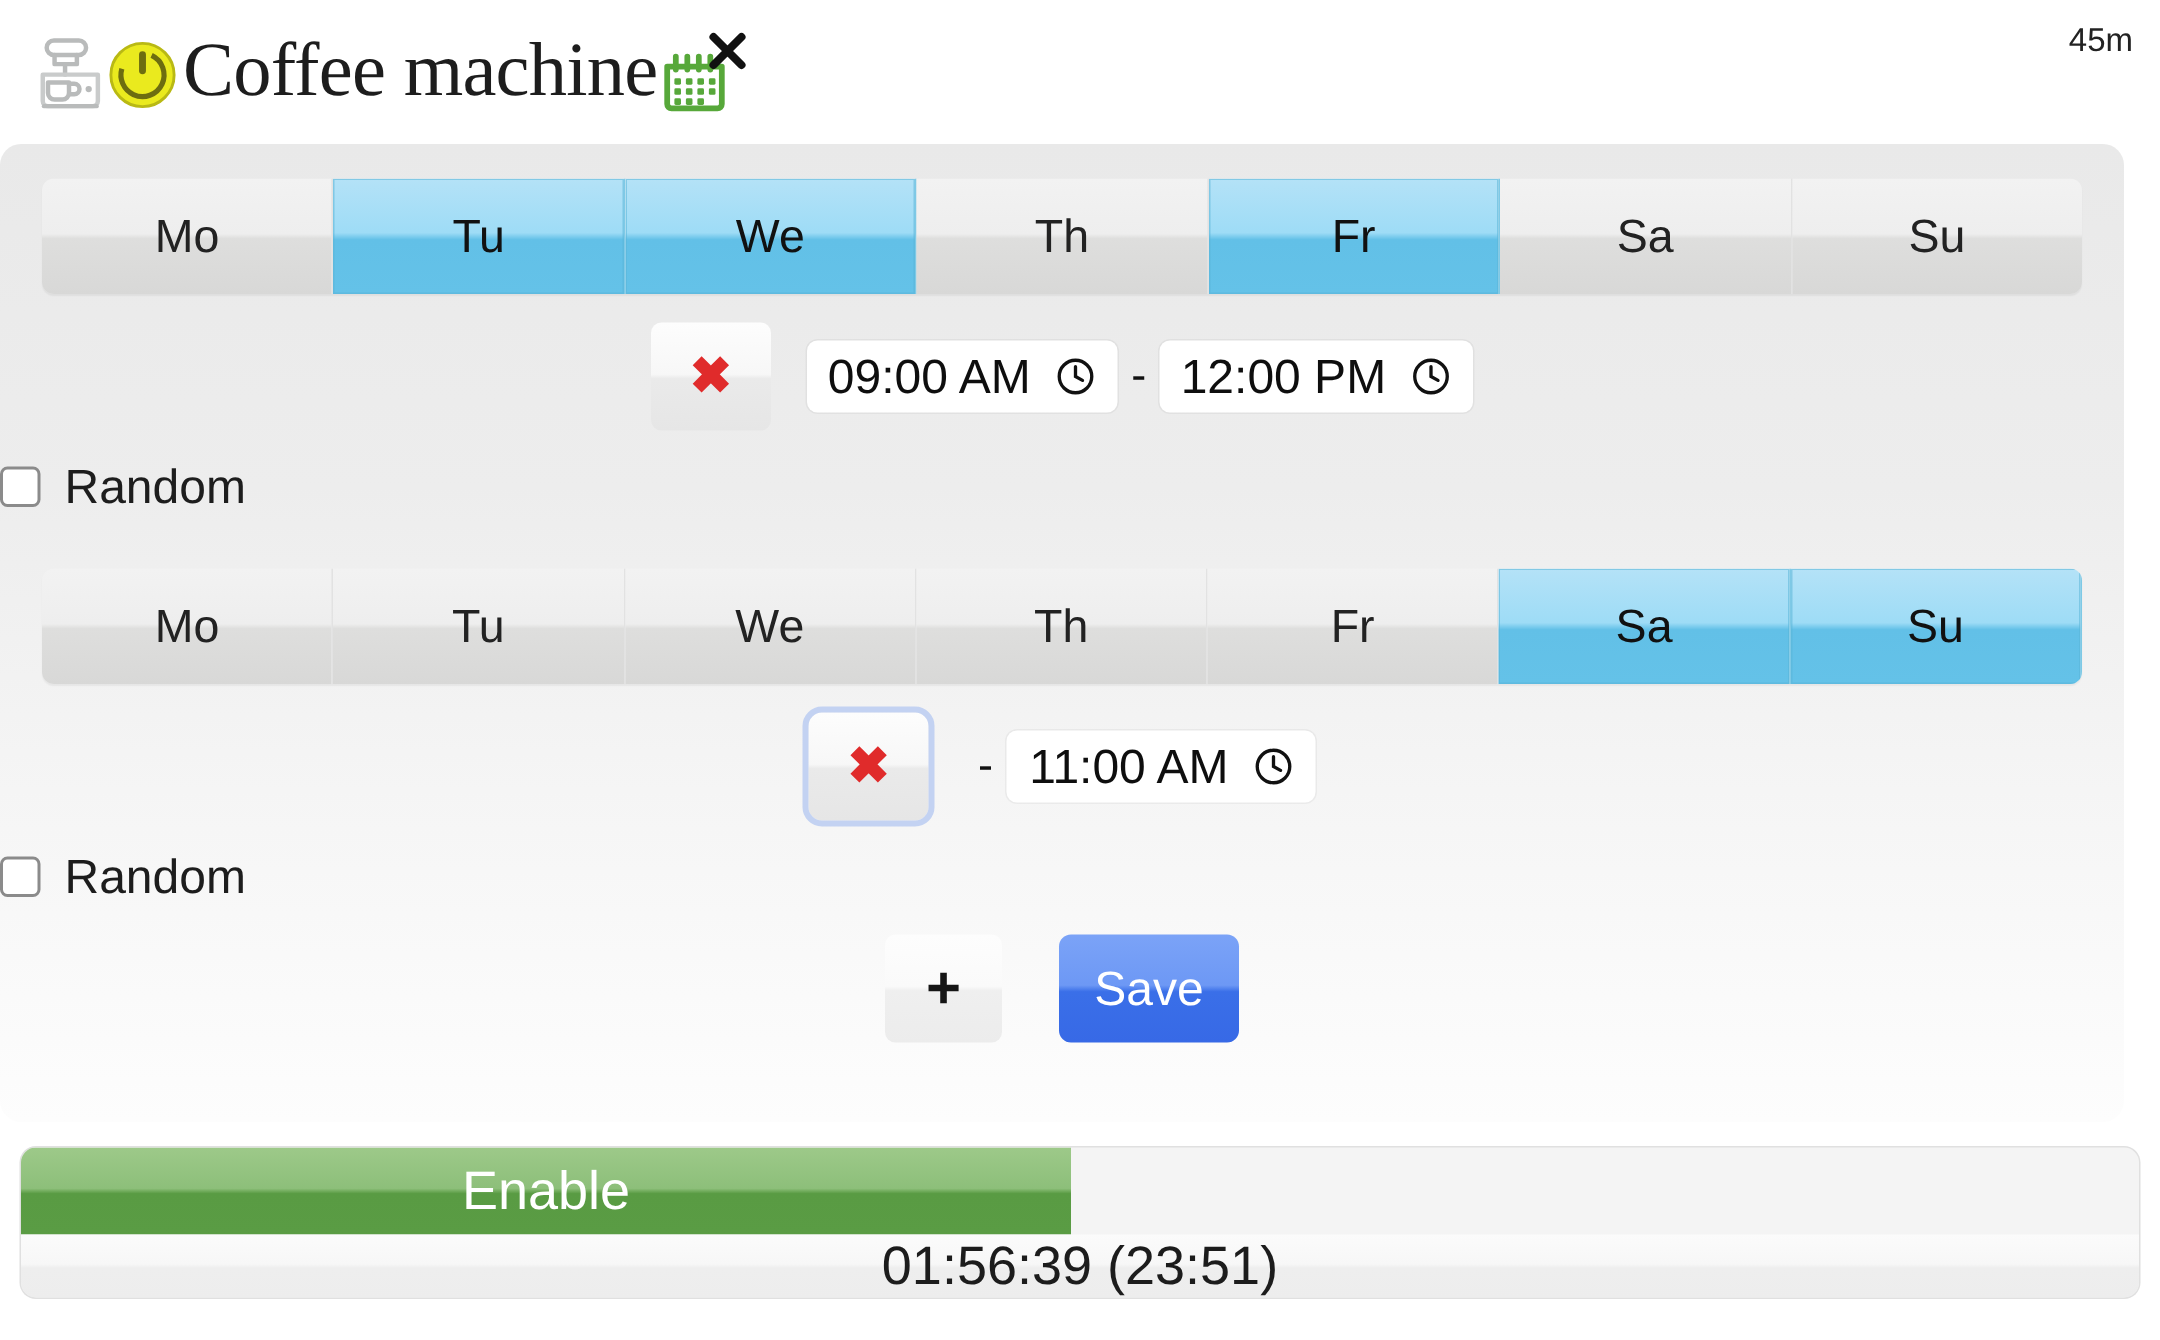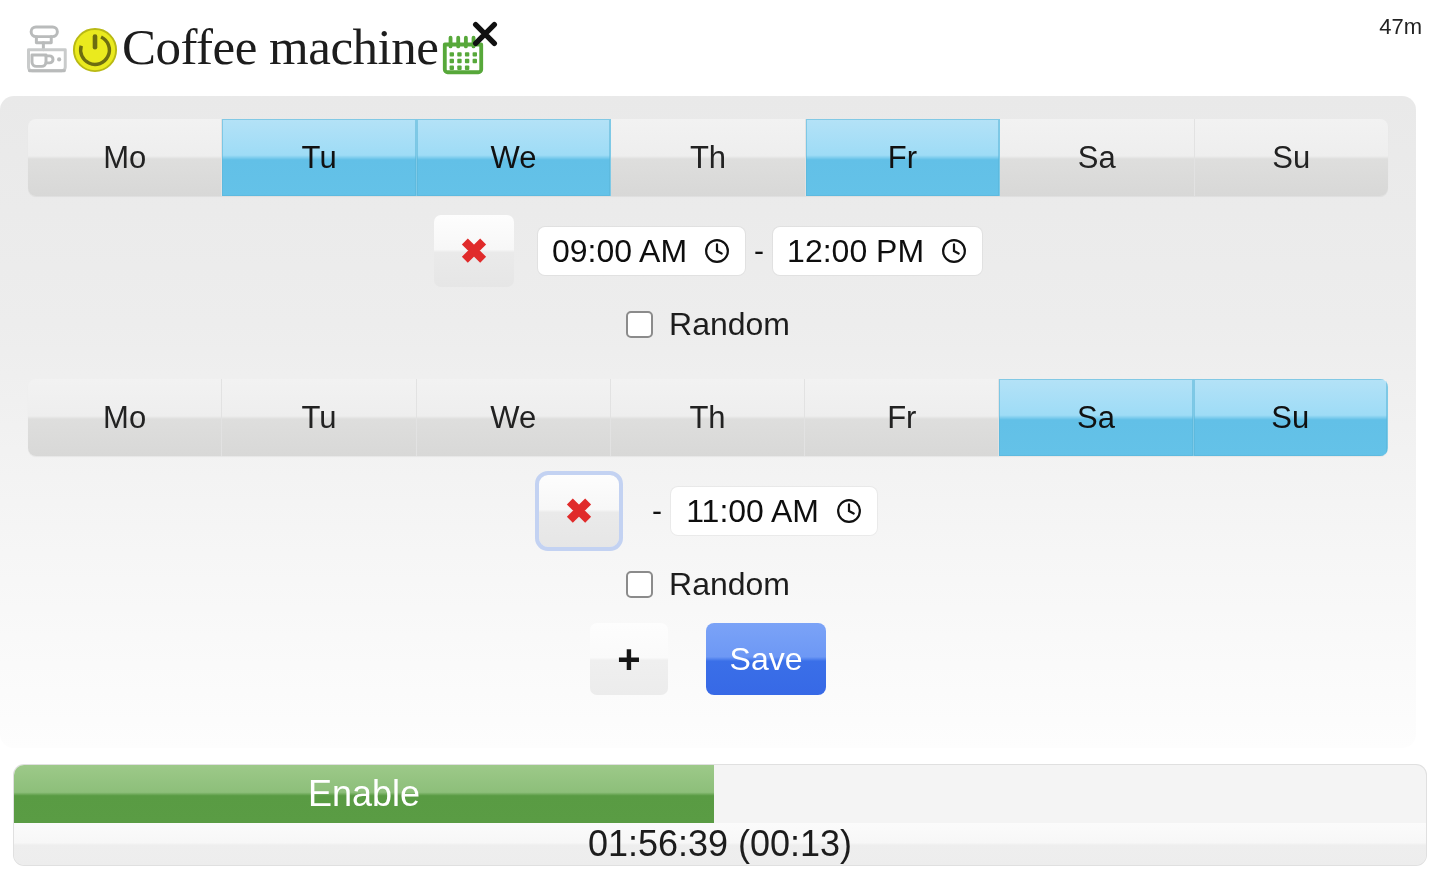--- a/index.html
+++ b/index.html
@@ -99,21 +99,21 @@
     padding: 0 14px; cursor: text; flex: none;
     box-shadow: 0 0 0 1px rgba(0,0,0,0.045);
   }
   .time-text { font-size: 32px; color: #0e0e0e; letter-spacing: 0px; white-space: nowrap; }
   .clock-ico { width: 28px; height: 28px; flex: none; }
   .dash { font-size: 30px; color: #111; margin: 0 9px; flex: none; }
 
   
   .random-row {
     position: absolute; left: 0; width: 1416px;
-    display: flex; align-items: center; justify-content: center; gap: 16px;
+    display: flex; align-items: center; gap: 16px;
   }
   .random-row.r1 { top: 210px; }
   .random-row.r2 { top: 470px; }
   .cb {
     width: 27px; height: 27px; border-radius: 5px;
     background: #ffffff; border: 2px solid #8b8b8b;
     cursor: pointer; flex: none;
   }
   .random-lbl { font-size: 32px; color: #1d1d1d; }
 
@@ -205,21 +205,21 @@
             <rect x="18" y="35" width="4.6" height="4.6" rx="1"></rect>
             <rect x="26" y="35" width="4.6" height="4.6" rx="1"></rect>
           </g>
         </svg>
         <svg class="icon-calx" viewBox="0 0 24 24">
           <path d="M4 4 L20 20 M20 4 L4 20" stroke="#111111" stroke-width="4.6" stroke-linecap="round"></path>
         </svg>
       </div>
 
     </div>
-    <span class="uptime">47m</span>
+    <span class="uptime">45m</span>
   </div>
 
   <div class="panel">
 
     <div class="days row1">
       <div class="day">Mo</div>
       <div class="day sel">Tu</div>
       <div class="day sel">We</div>
       <div class="day">Th</div>
       <div class="day sel">Fr</div>
@@ -286,16 +286,16 @@
       <button class="add-btn">
         <span class="plus">+</span>
       </button>
       <button class="save-btn">Save</button>
     </div>
 
   </div>
 
   <div class="bottombar">
     <button class="enable-btn">Enable</button>
-    <div class="countdown">01:56:39 (00:13)</div>
+    <div class="countdown">01:56:39 (23:51)</div>
   </div>
 
 </div>
 
 </body></html>

